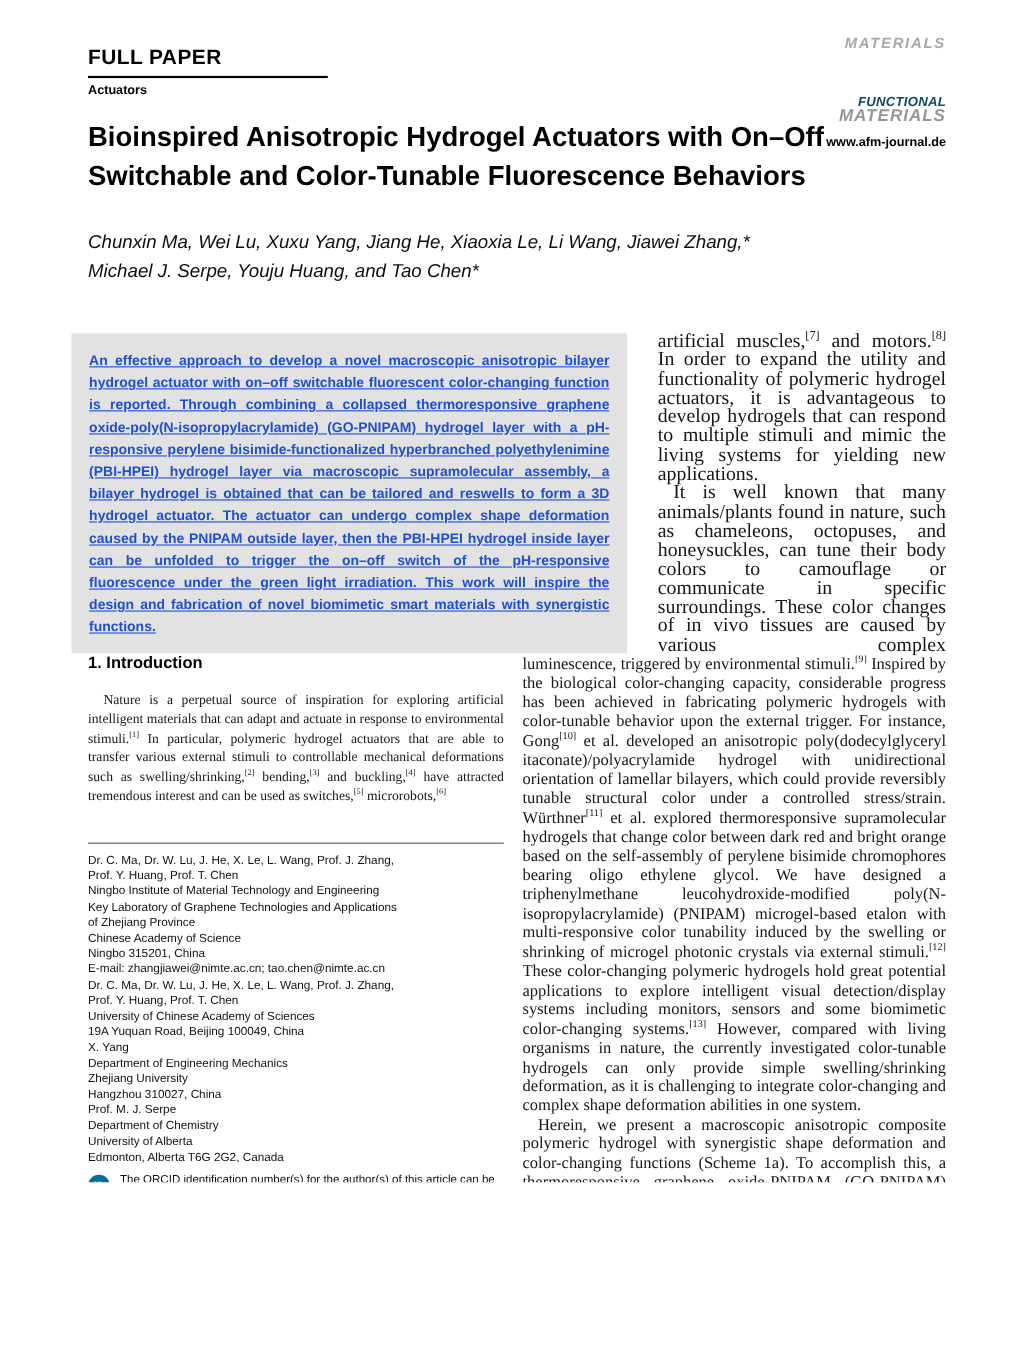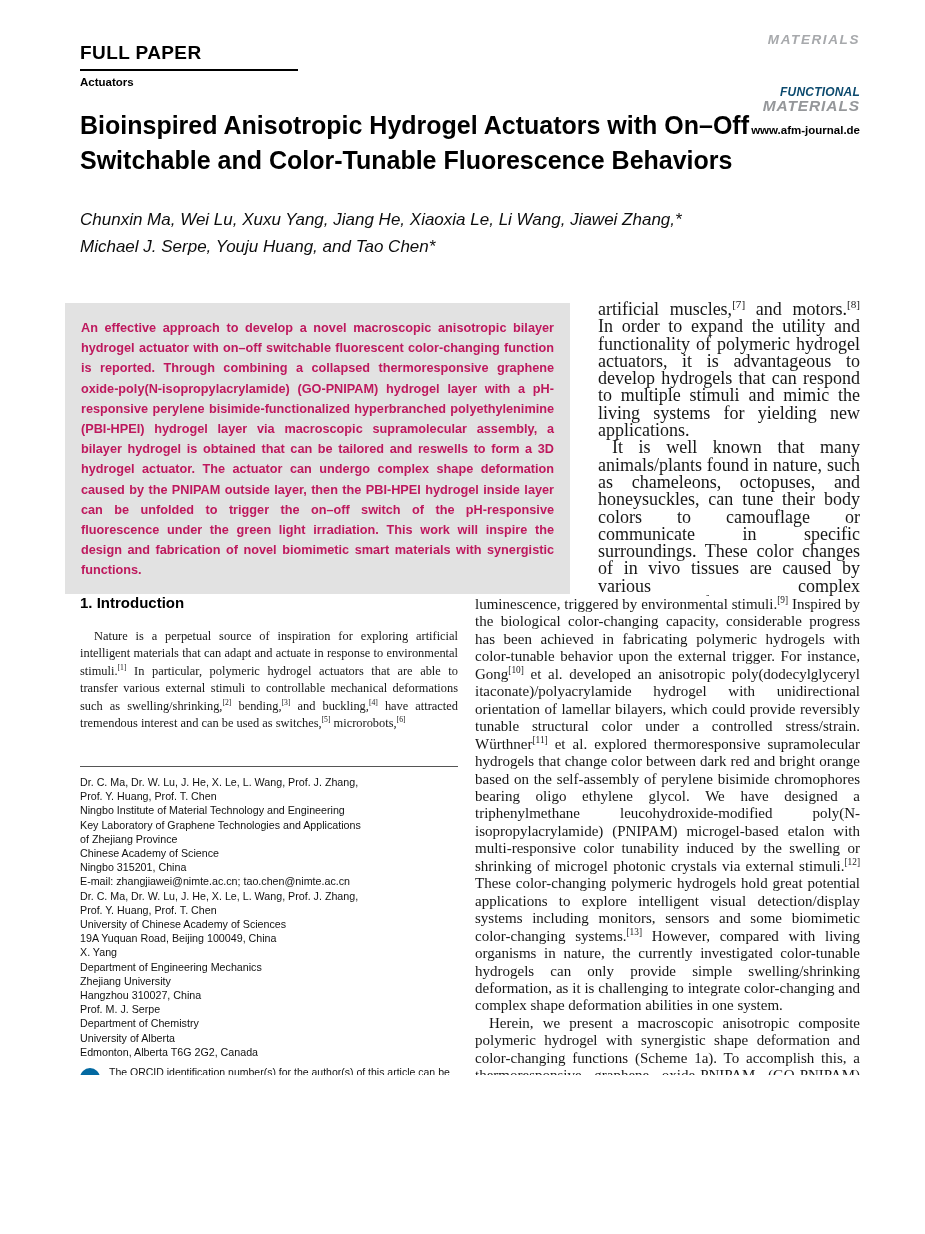--- a/index.html
+++ b/index.html
@@ -51,21 +51,21 @@
   }
 
   
   .abstract-box {
     position: absolute; left: 65px; top: 303px; width: 505px;
     background: #e2e2e2; padding: 15px 16px 13px 16px;
   }
   .abstract-box p {
     font-family: "Liberation Sans", sans-serif;
     font-weight: 700; font-size: 12.7px; line-height: 20.2px;
-    text-align: justify; color: #be185d;
+    text-align: justify; color: #1d4ed8; text-decoration: underline;
   }
 
   
   .right-top {
     position: absolute; left: 598px; top: 301px; width: 262px;
     max-height: 295px; overflow: hidden;
     font-size: 18px; line-height: 17.3px; text-align: justify;
   }
   .right-bottom {
     position: absolute; left: 475px; top: 596px; width: 385px;

